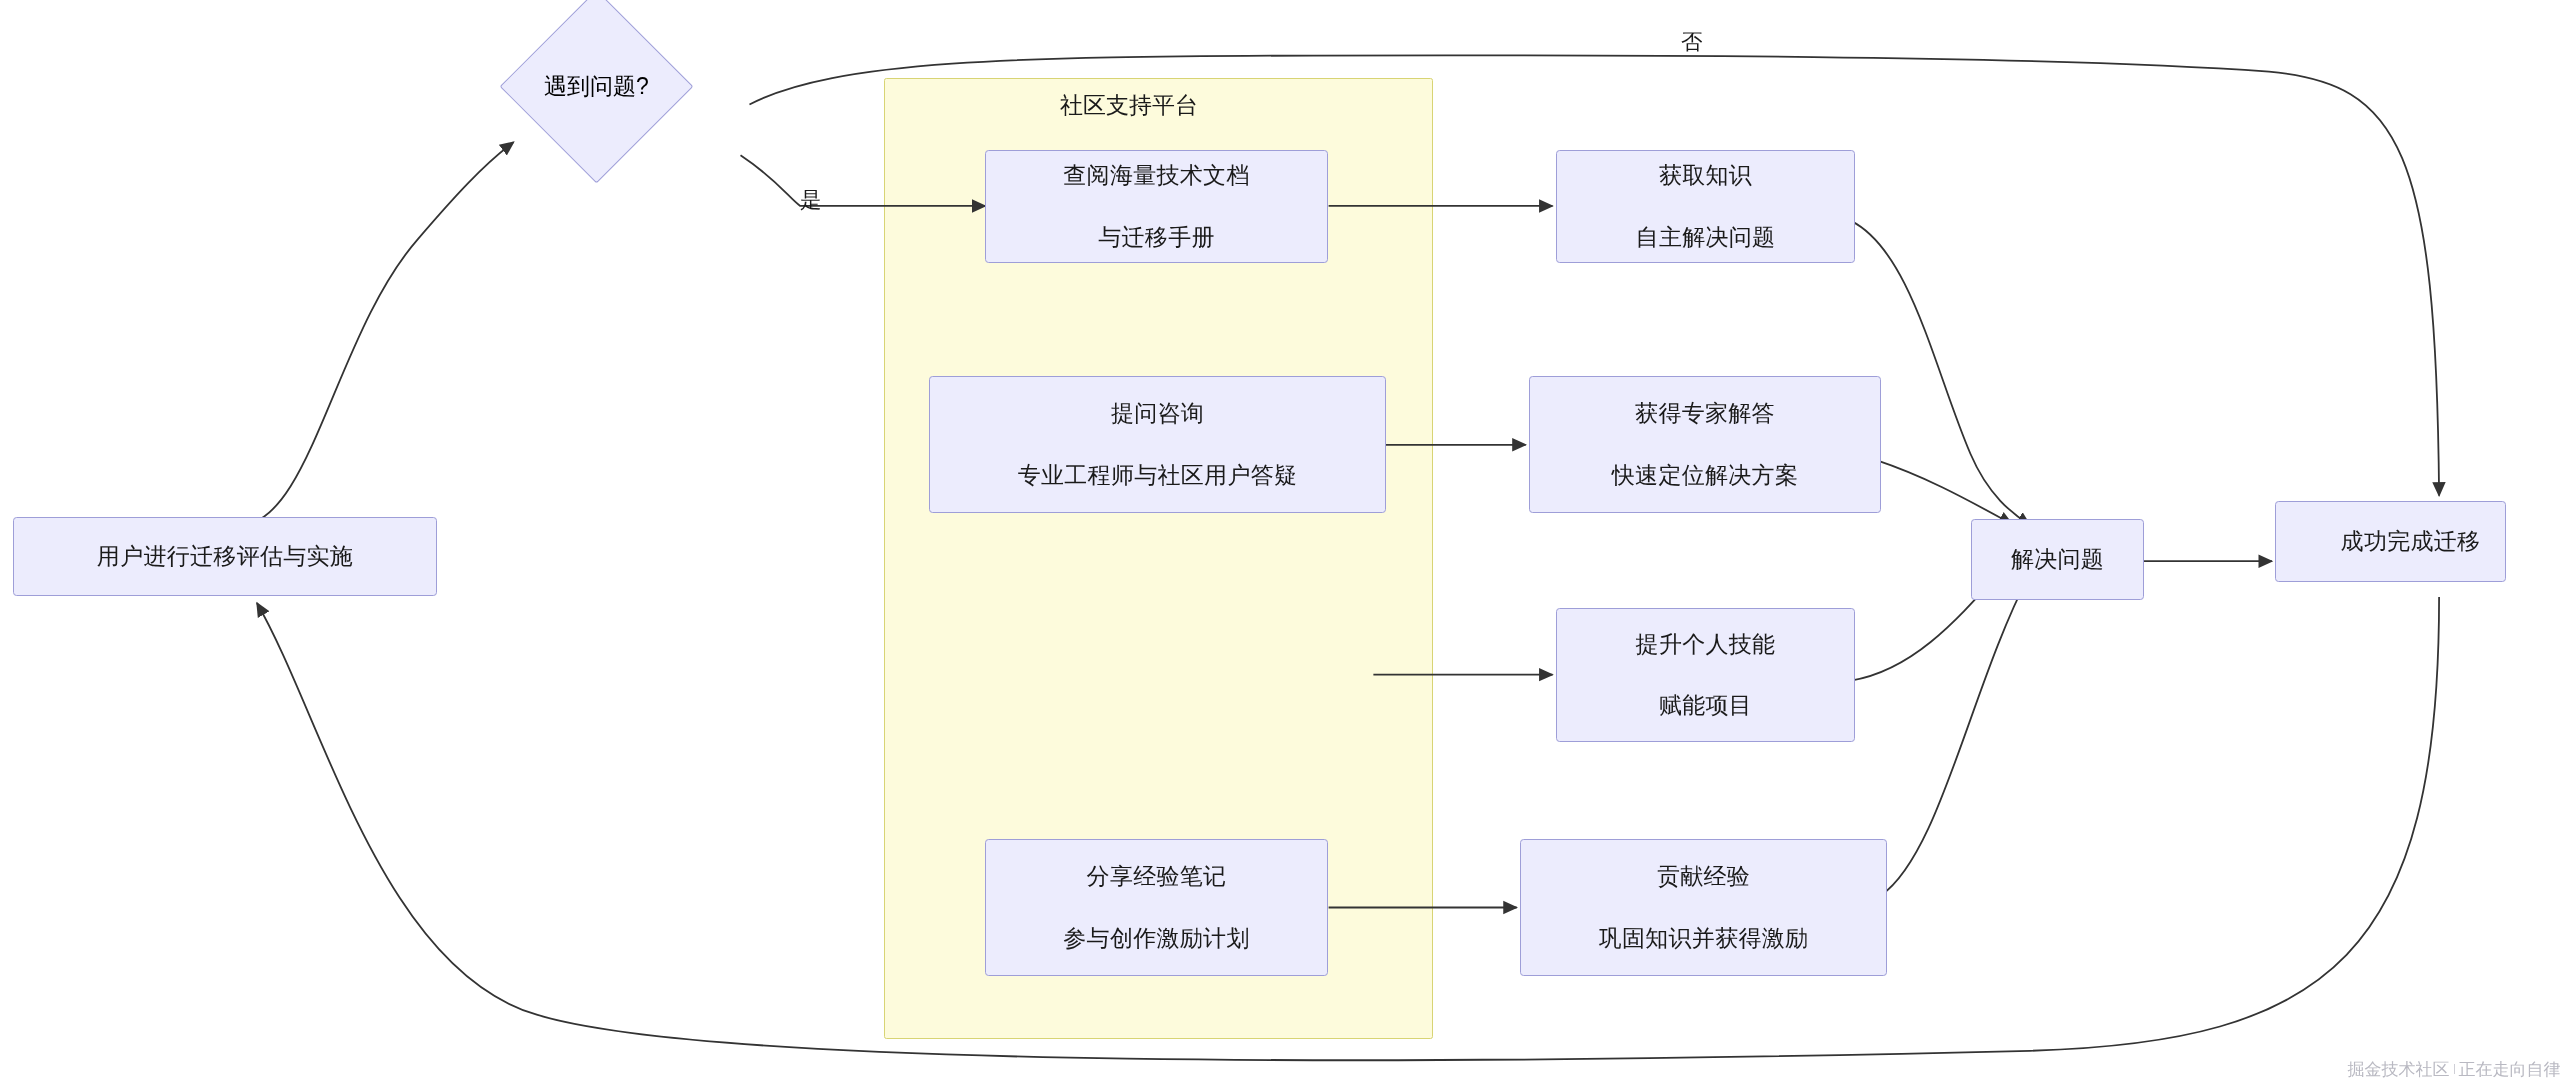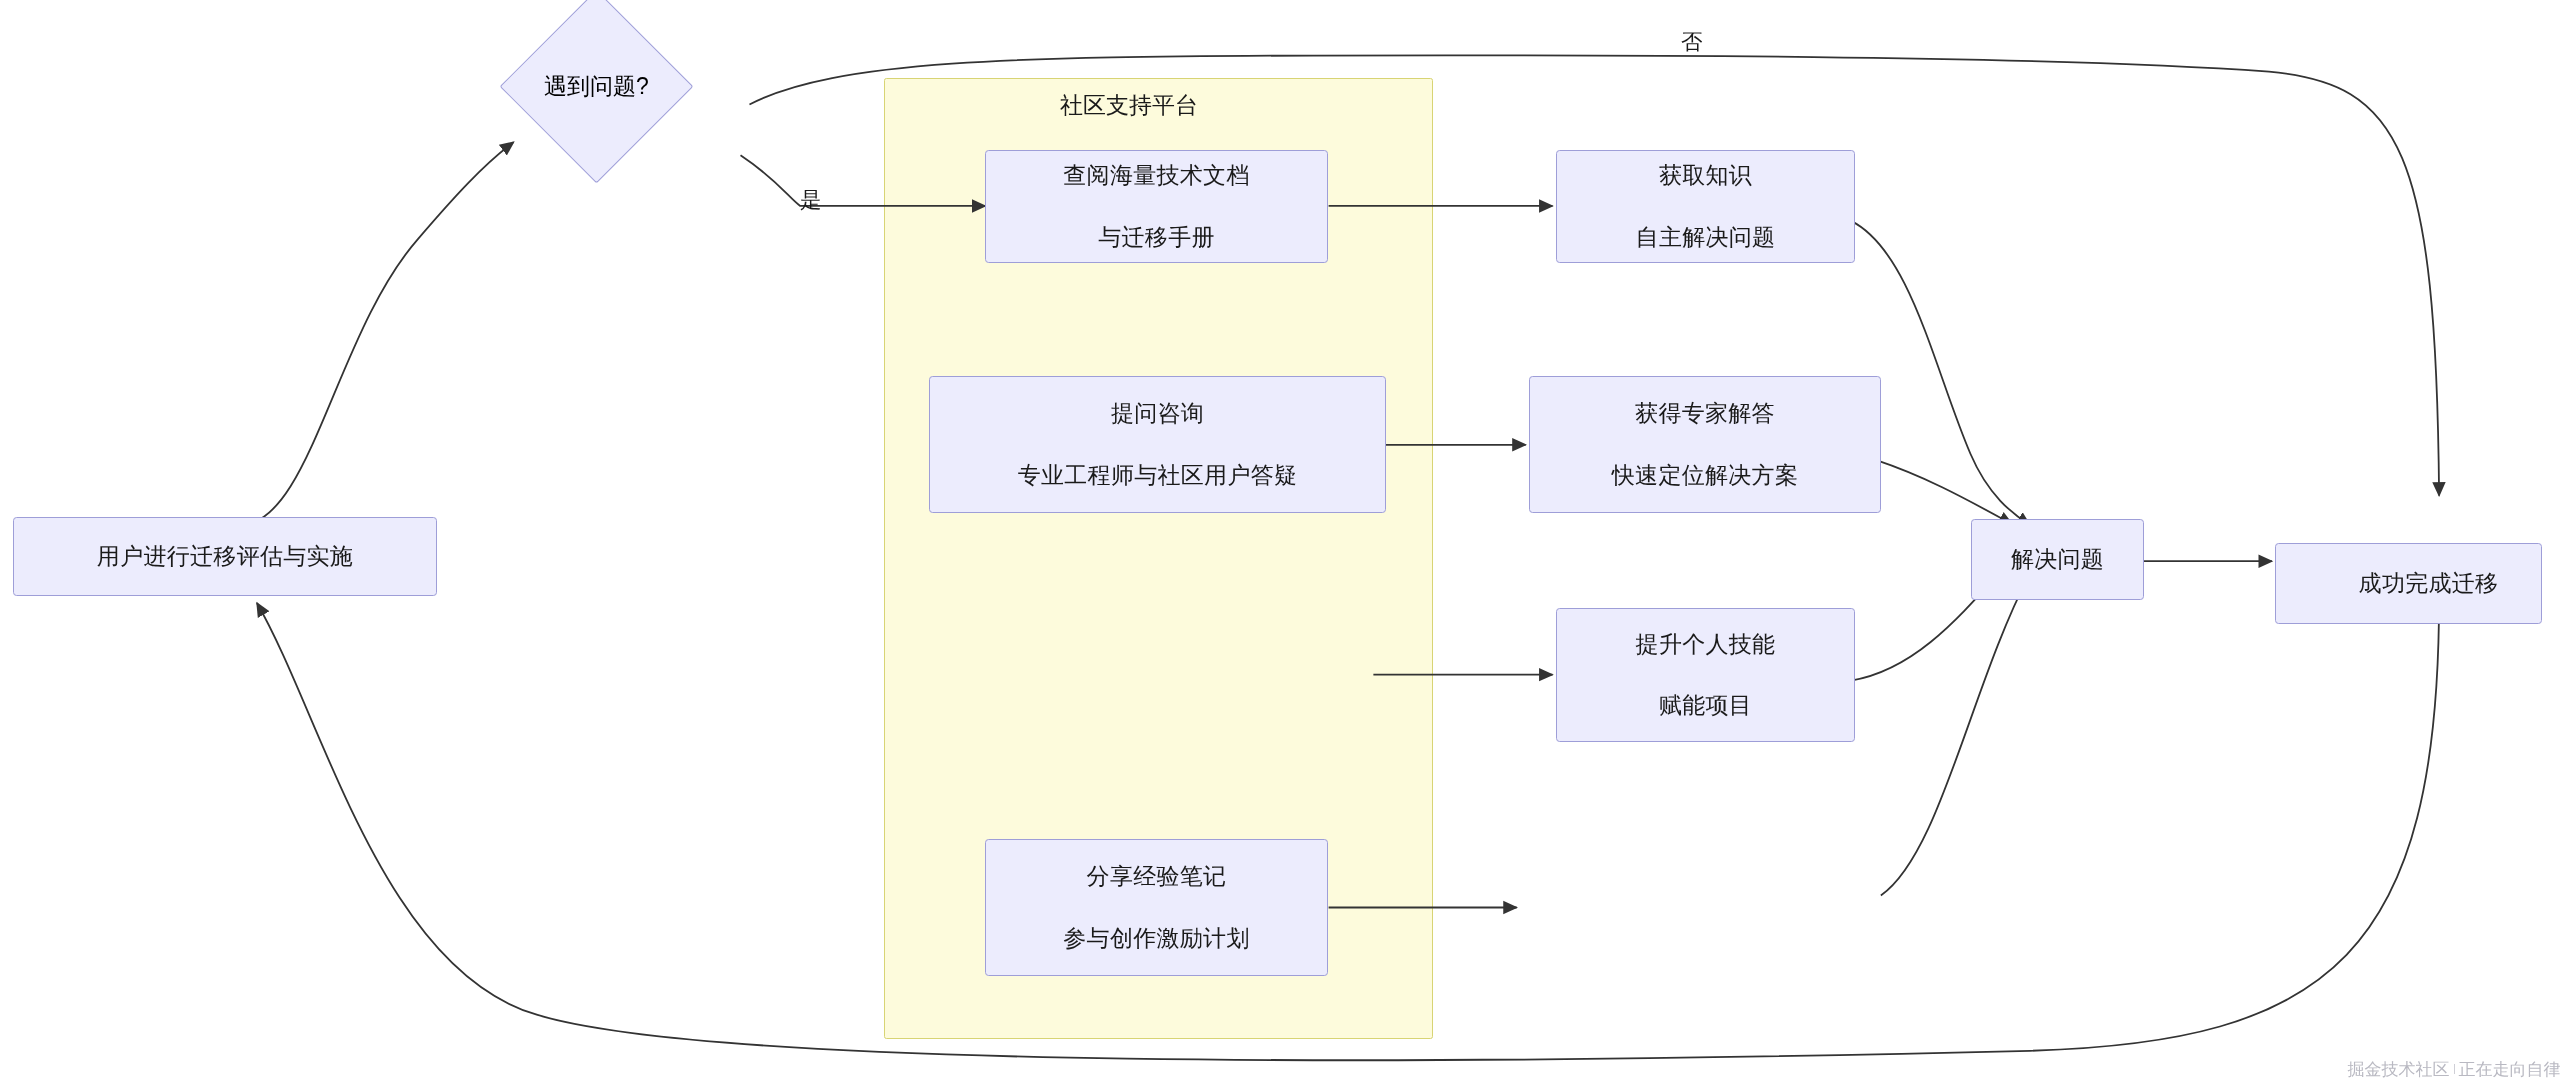--- a/index.html
+++ b/index.html
@@ -191,26 +191,30 @@
   <div class="node" style="left:1556px; top:608px; width:299px; height:134px;">
     <span class="line">提升个人技能</span>
     <span class="line">赋能项目</span>
   </div>
 
   <div class="node" style="left:1529px; top:376px; width:352px; height:137px;">
     <span class="line">获得专家解答</span>
     <span class="line">快速定位解决方案</span>
   </div>
 
+  <div class="node" style="left:1520px; top:839px; width:367px; height:137px;">
+    <span class="line">贡献经验</span>
+    <span class="line">巩固知识并获得激励</span>
+  </div>
 
   <div class="node" style="left:1971px; top:519px; width:173px; height:81px;">
     <span class="line">解决问题</span>
   </div>
 
-  <div class="node" style="left:2275px; top:543px; width:267px; height:81px;padding-left:40px;">
+  <div class="node" style="left:2275px; top:501px; width:231px; height:81px;padding-left:40px;">
     <span class="line">成功完成迁移</span>
   </div>
 
   <div class="watermark">
     <span>掘金技术社区</span>
     <span class="wm-sep"></span>
     <span>正在走向自律</span>
   </div>
 
 </div>

